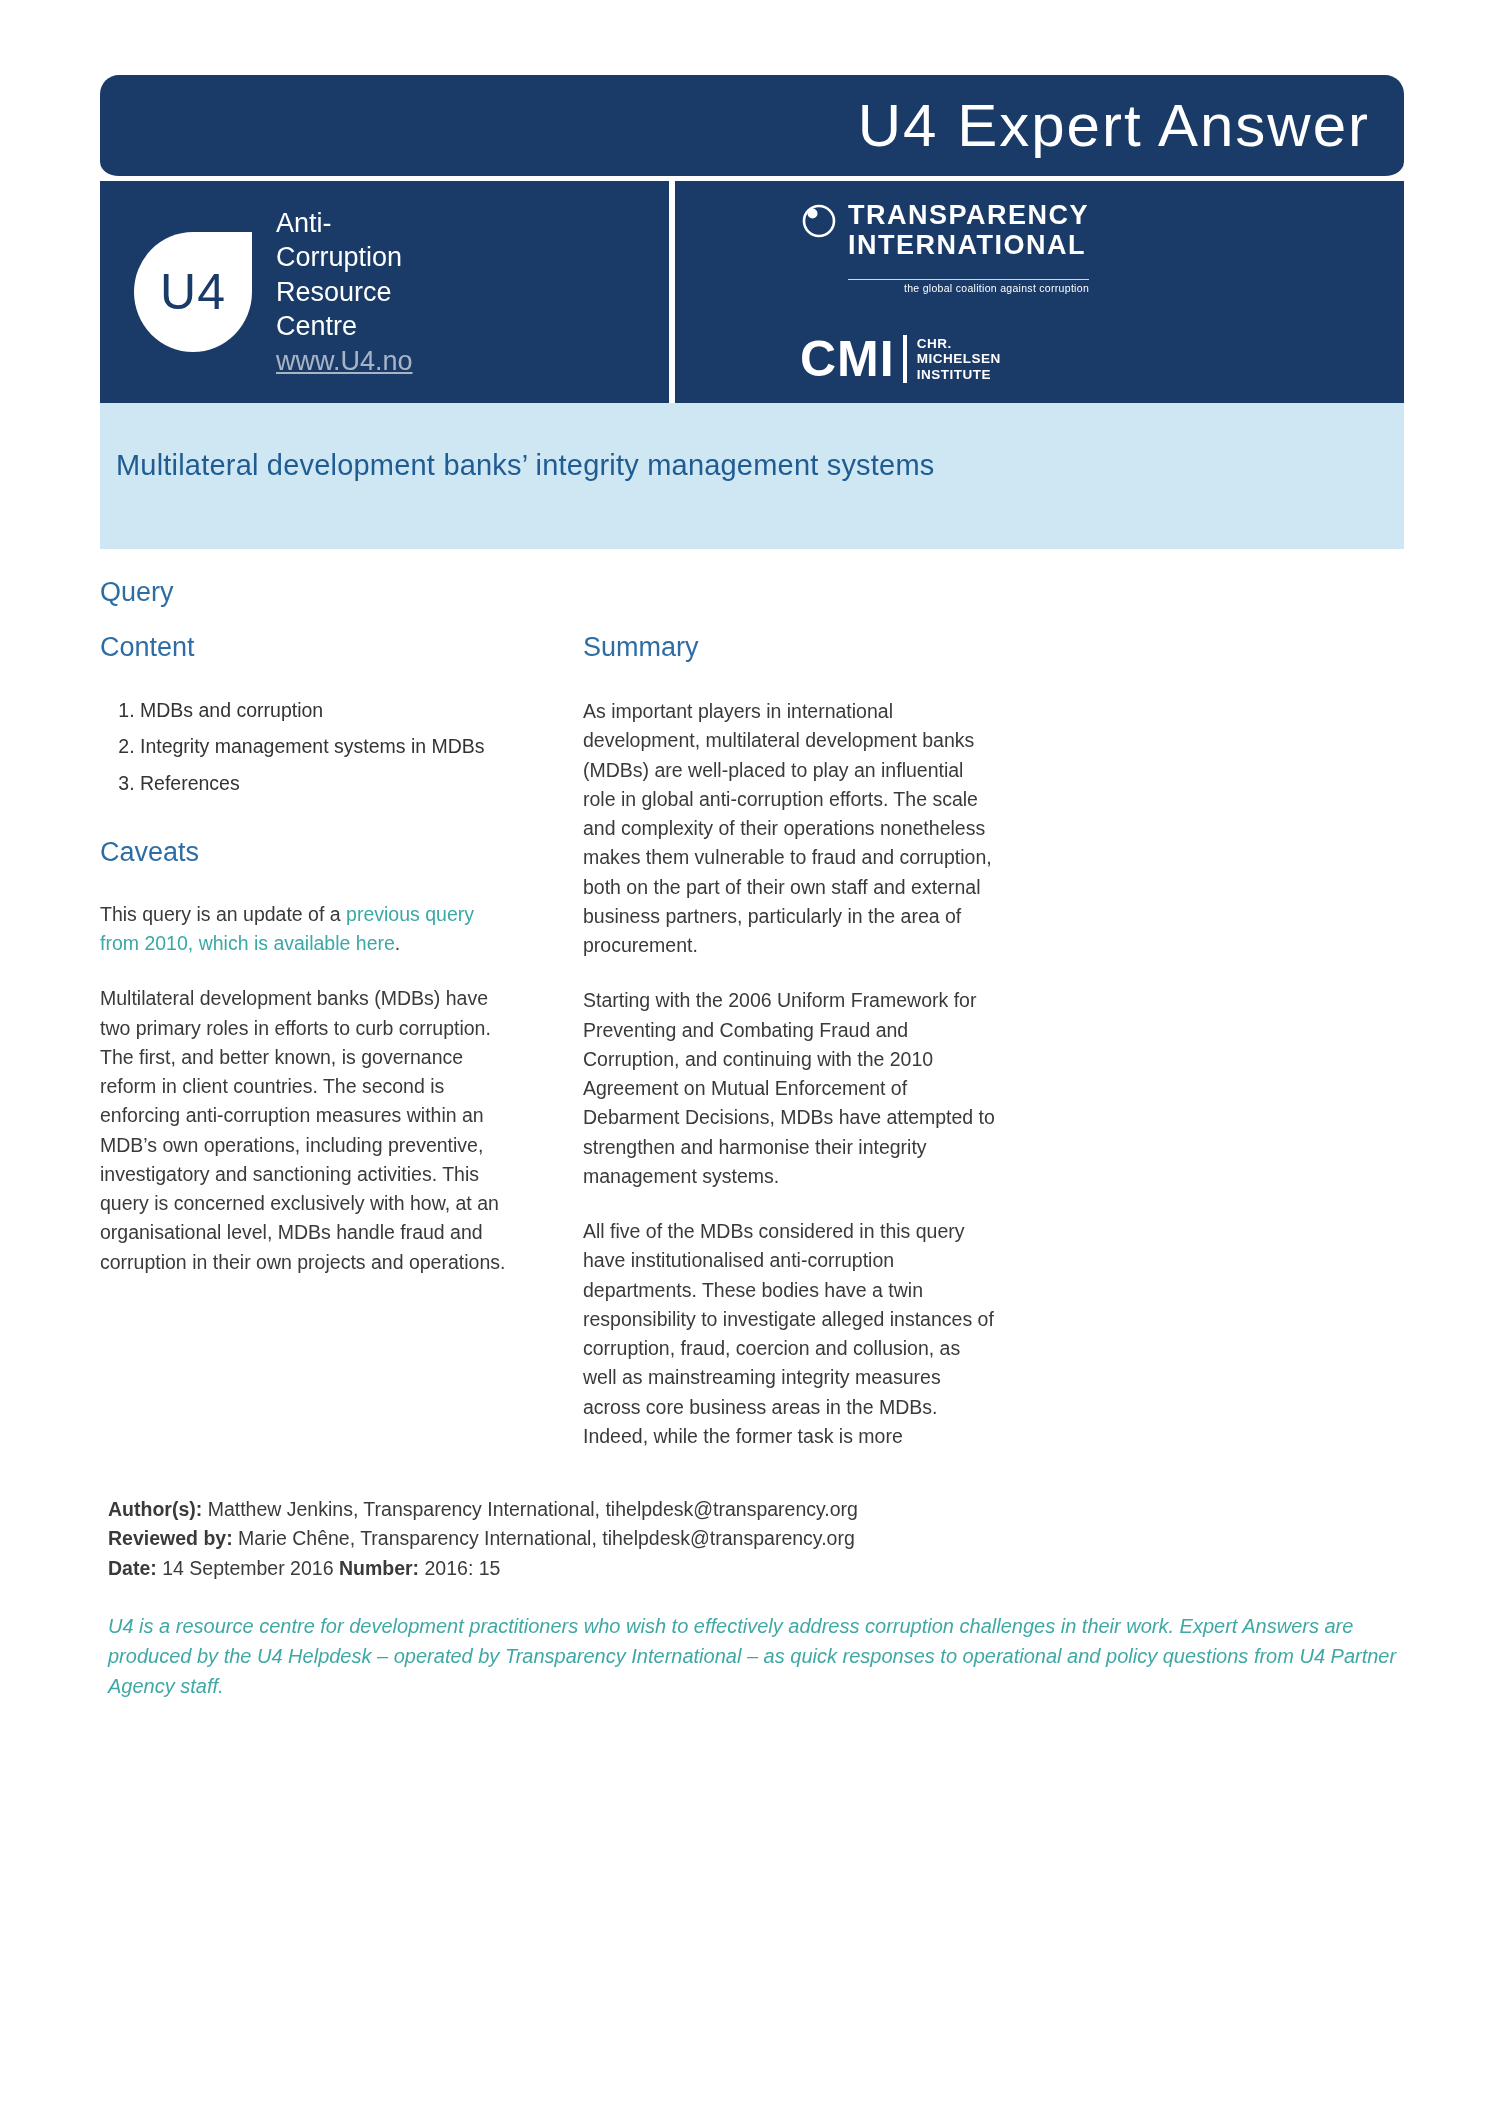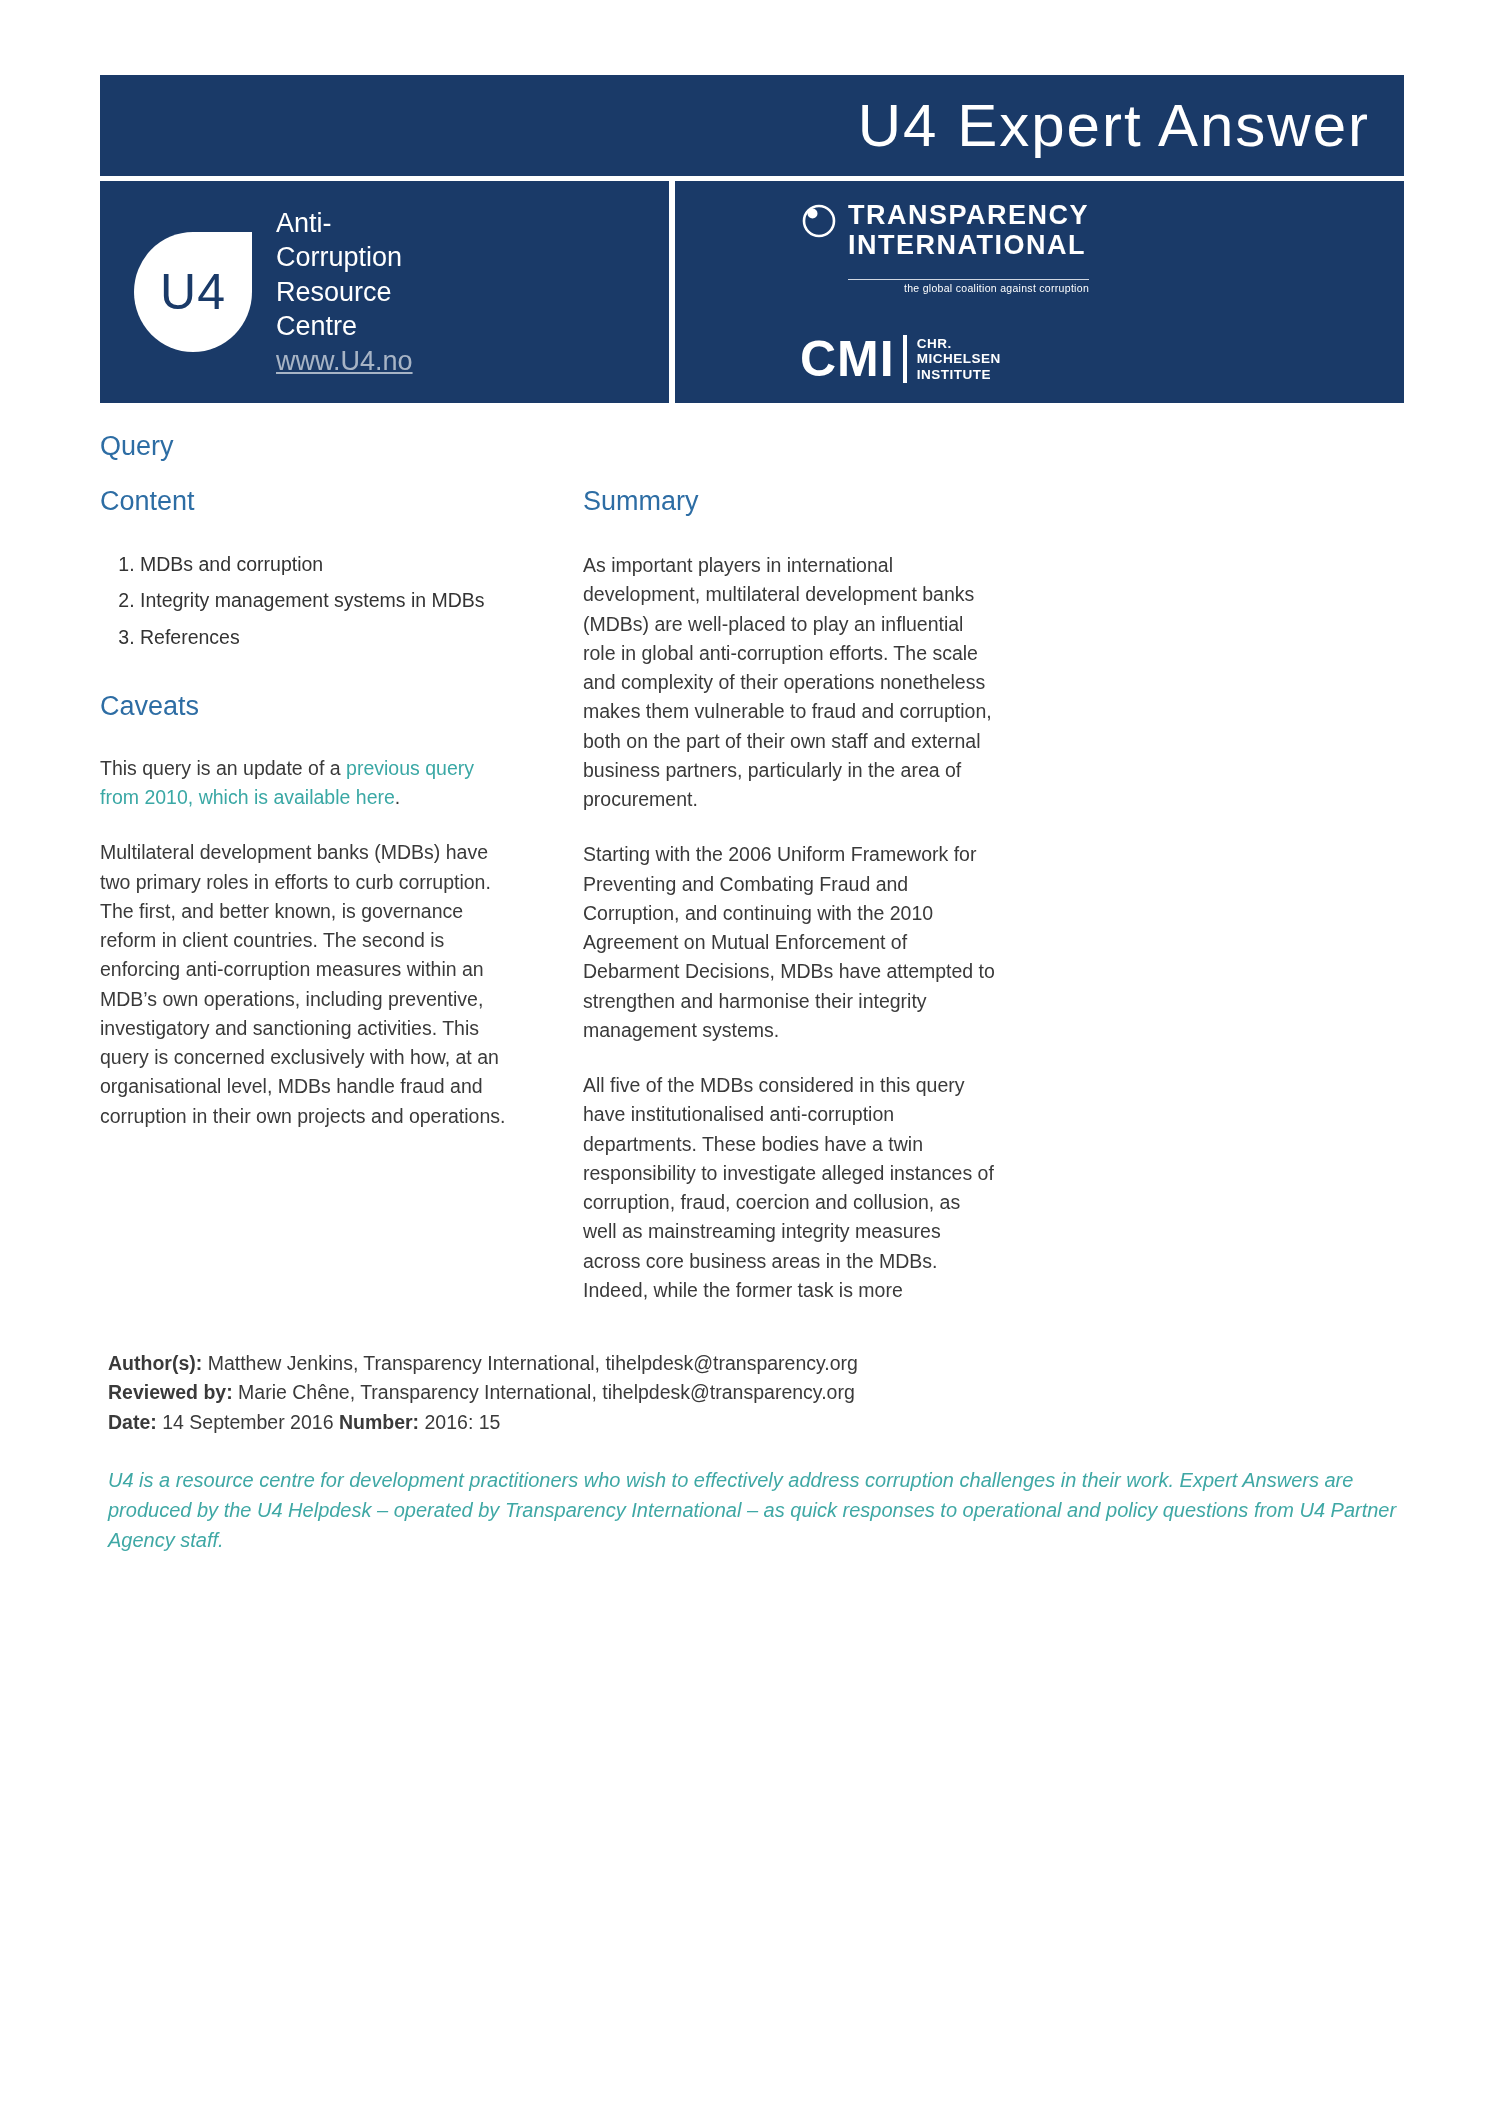--- a/index.html
+++ b/index.html
@@ -20,20 +20,21 @@
 
   
   .band-title {
     background: #1a3a68;
     height: 106px;
     display: flex;
     align-items: center;
     justify-content: flex-end;
     padding-right: 34px;
     border-bottom: 5px solid #ffffff;
+    border-radius: 19px;
   }
   .brand-title {
     color: #ffffff;
     font-size: 60px;
     font-weight: 100;
     letter-spacing: 2px;
     line-height: 1;
   }
   .band-logos {
     background: #1a3a68;
@@ -243,20 +244,23 @@
             <span class="cmi-lines">
               <div>CHR.</div>
               <div>MICHELSEN</div>
               <div>INSTITUTE</div>
             </span>
           </div>
         </div>
       </div>
     </header>
 
+    <div class="title-band">
+      <h2 class="page-title">Multilateral development banks’ integrity management systems</h2>
+    </div>
 
     <main>
 
       <section>
         <h3 class="section-heading">Query</h3>
       </section>
 
       <div class="columns">
 
         <div>

